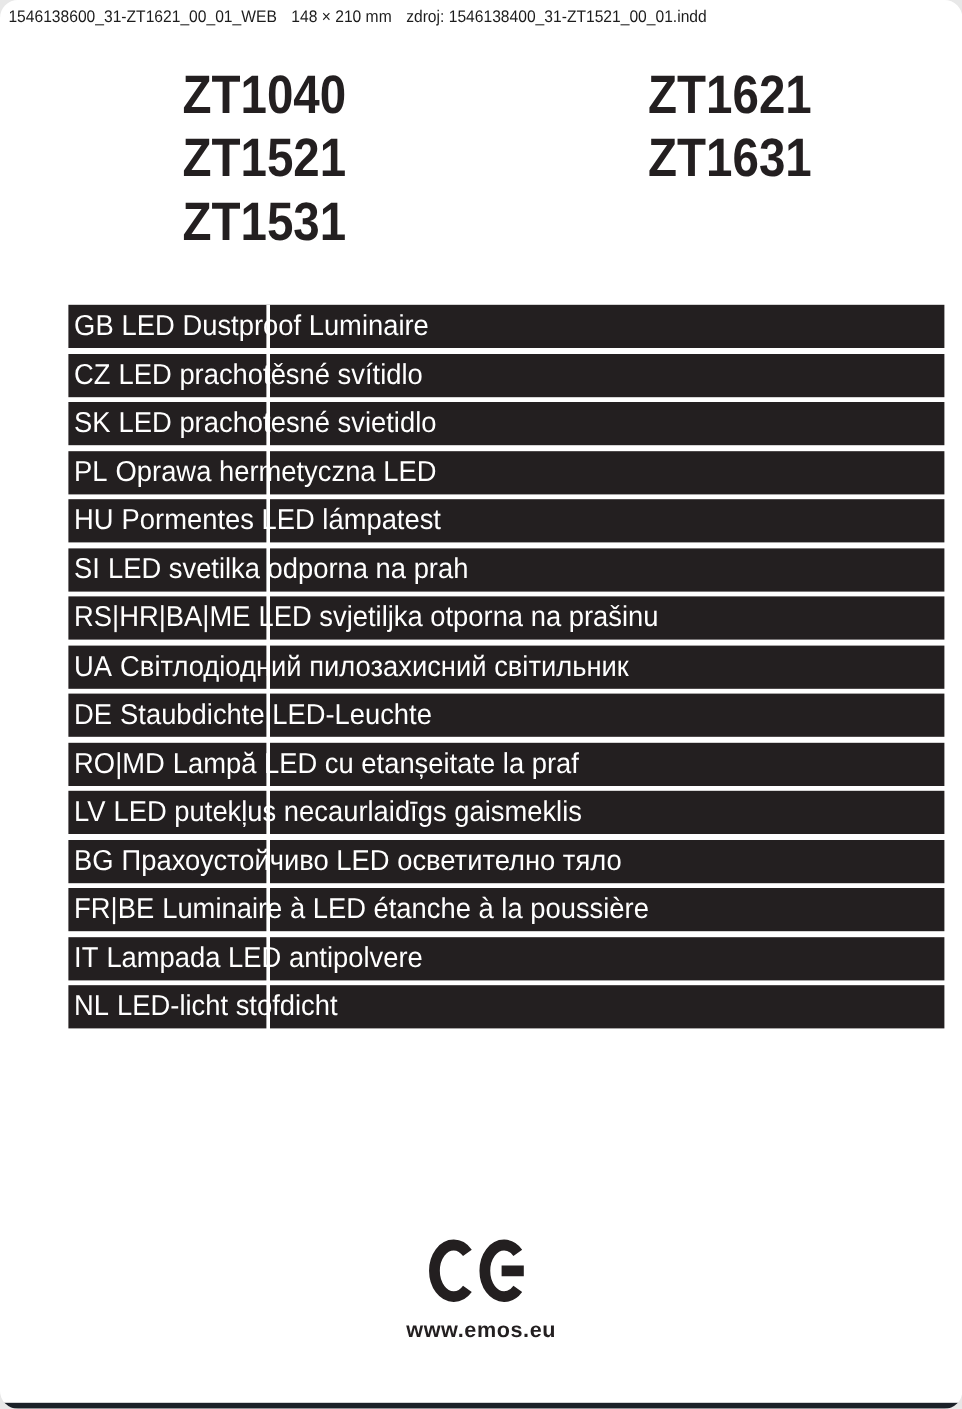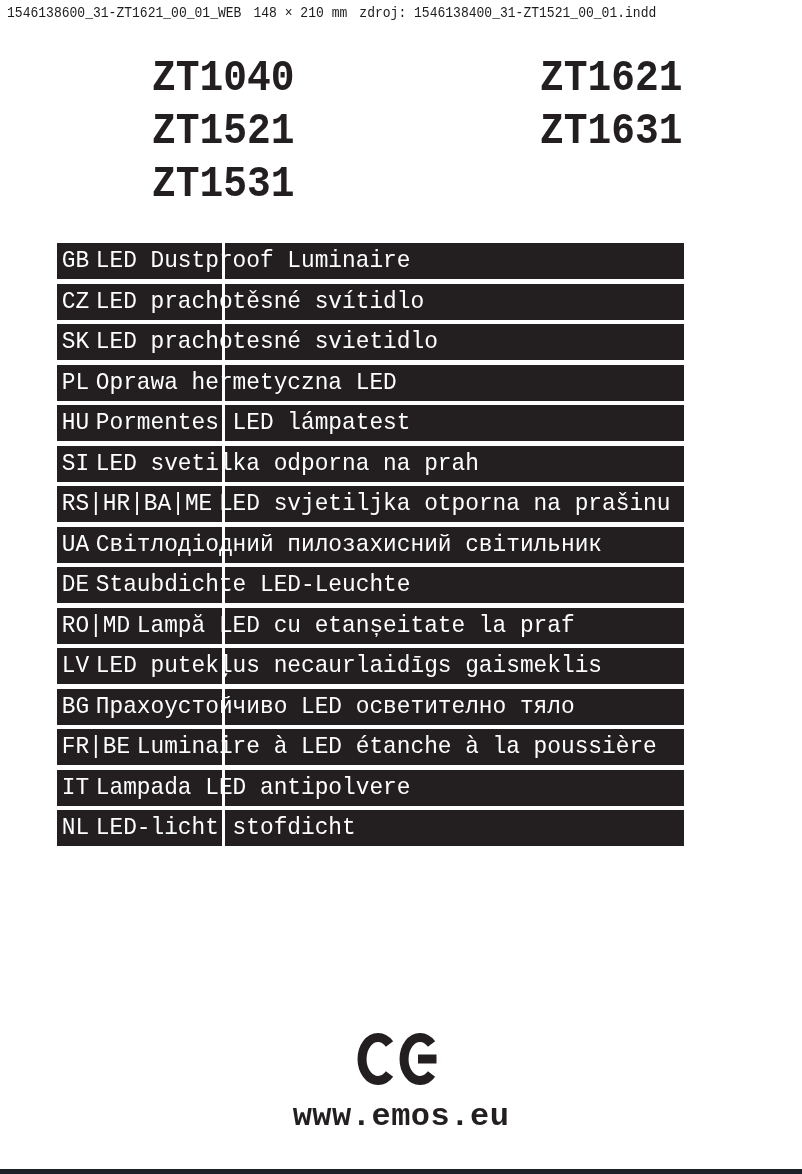--- a/index.html
+++ b/index.html
@@ -1,24 +1,25 @@
 <!DOCTYPE html>
 <html><head>
 <meta charset="utf-8">
 <style>
   html, body { margin: 0; padding: 0; background: #e8e8e8; }
   .page {
     position: relative;
     width: 802px;
     height: 1174px;
     background: #ffffff;
-    font-family: Liberation Mono, monospace;
+    font-family: Liberation Sans, sans-serif;
     color: #231f20;
     overflow: hidden;
     margin: 0 auto;
+    border-radius: 15px;
   }
 
   
   .doc-header {
     position: absolute;
     left: 7px;
     top: 4px;
     display: flex;
     gap: 13px;
     font-size: 14px;
@@ -44,22 +45,22 @@
     color: #231f20;
     transform: scaleX(0.88);
     transform-origin: left center;
     white-space: nowrap;
   }
 
   
   .lang-table {
     position: absolute;
     left: 57px;
-    top: 243px;
-    width: 627px;
+    top: 254px;
+    width: 730px;
     height: 725px;
   }
   .lang-row {
     height: 36px;
     margin-bottom: 4.5px;
     background: #231f20;
     color: #ffffff;
     overflow: hidden;
   }
   .row-scale {
@@ -87,21 +88,21 @@
     position: absolute;
     left: 357px;
     top: 1030px;
   }
   .website {
     position: absolute;
     left: 0;
     top: 1098px;
     width: 802px;
     text-align: center;
-    font-size: 32px;
+    font-size: 18px;
     font-weight: bold;
     letter-spacing: 0.5px;
     color: #231f20;
   }
   .bottom-strip {
     position: absolute;
     left: 0;
     top: 1169px;
     width: 802px;
     height: 5px;

